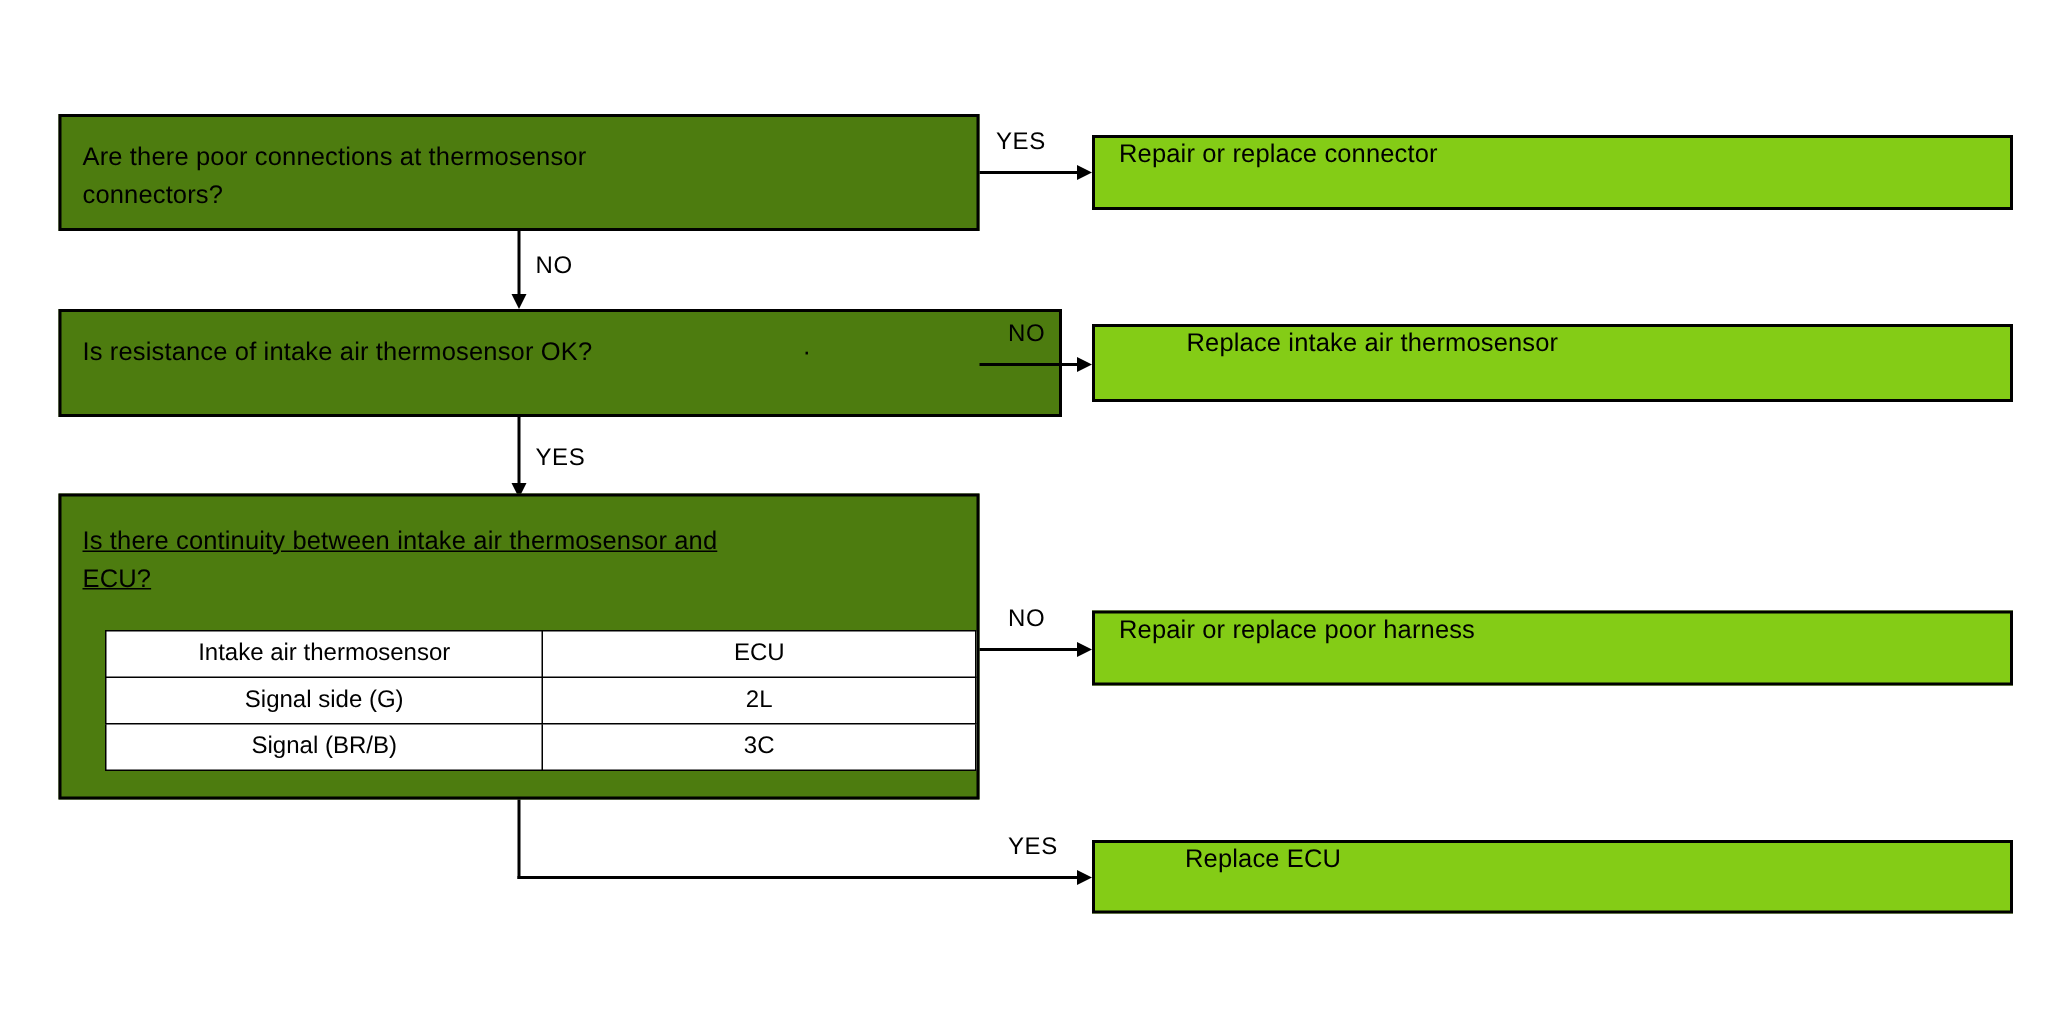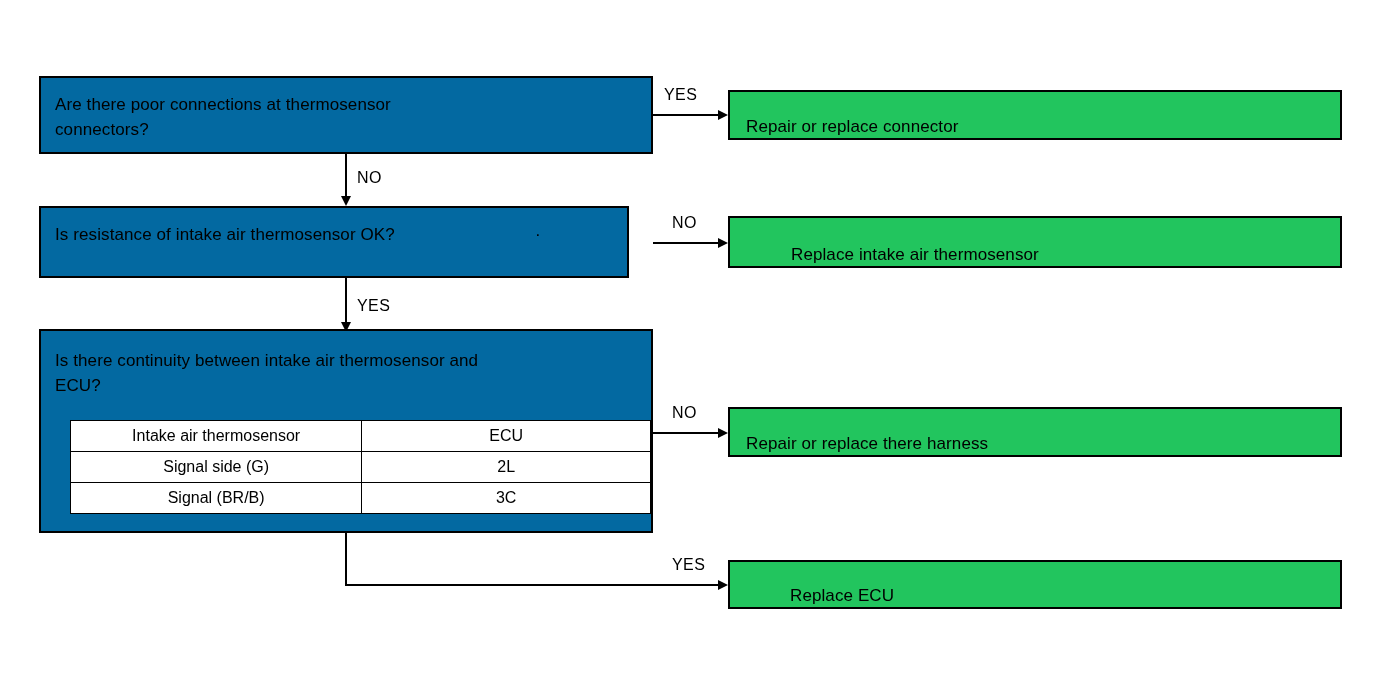--- a/index.html
+++ b/index.html
@@ -19,40 +19,40 @@
     position: relative;
     width: 1380px;
     height: 688px;
   }
 
   
   .qbox {
     position: absolute;
     box-sizing: border-box;
     border: 2px solid #000;
-    background: #0369a1;
+    background: #4d7c0f;
   }
   .qtext {
     position: absolute;
     left: 14px;
     right: 10px;
     font-size: 17px;
     line-height: 25px;
     letter-spacing: 0.1px;
     white-space: pre-line;
   }
 
   
   .abox {
     position: absolute;
     box-sizing: border-box;
     border: 2px solid #000;
-    background: #22c55e;
+    background: #84cc16;
     display: flex;
-    align-items: flex-end;
+    align-items: flex-start;
   }
   .atext {
     padding-left: 16px;
     font-size: 17px;
     line-height: 22px;
     letter-spacing: 0.1px;
   }
 
   
   .dtable {
@@ -129,35 +129,35 @@
   </div>
 
   <div class="hline" style="left:653px; top:114px; width:67px;"></div>
   <div class="arrow-right" style="left:718px; top:110px;"></div>
   <div class="blabel" style="left:664px; top:86px;">YES</div>
 
   <div class="vline" style="left:345px; top:154px; height:48px;"></div>
   <div class="arrow-down" style="left:341px; top:196px;"></div>
   <div class="blabel" style="left:357px; top:169px;">NO</div>
 
-  <div class="qbox" style="left:39px; top:206px; width:590px; height:72px;padding-left:14px;">
+  <div class="qbox" style="left:39px; top:206px; width:669px; height:72px;padding-left:14px;">
     <div class="qtext" style="top:14px;">Is resistance of intake air thermosensor OK?</div>
     <div class="dot-mark" style="left:494px; top:14px;">·</div>
   </div>
 
   <div class="hline" style="left:653px; top:242px; width:67px;"></div>
   <div class="arrow-right" style="left:718px; top:238px;"></div>
   <div class="blabel" style="left:672px; top:214px;">NO</div>
 
   <div class="vline" style="left:345px; top:278px; height:51px;"></div>
   <div class="arrow-down" style="left:341px; top:322px;"></div>
   <div class="blabel" style="left:357px; top:297px;">YES</div>
 
   <div class="qbox" style="left:39px; top:329px; width:614px; height:204px;">
-    <div class="qtext" style="top:17px;">Is there continuity between intake air thermosensor and
+    <div class="qtext" style="top:17px;text-decoration:underline;">Is there continuity between intake air thermosensor and
 ECU?</div>
 
     <table class="dtable" style="left:29px; top:89px;padding-left:10px;">
       <tbody>
         <tr>
           <td class="col-a">Intake air thermosensor</td>
           <td class="col-b">ECU</td>
         </tr>
         <tr>
           <td class="col-a">Signal side (G)</td>
@@ -182,20 +182,20 @@
 
   <div class="abox" style="left:728px; top:90px; width:614px; height:50px;">
     <div class="atext">Repair or replace connector</div>
   </div>
 
   <div class="abox" style="left:728px; top:216px; width:614px; height:52px;padding-left:45px;">
     <div class="atext">Replace intake air thermosensor</div>
   </div>
 
   <div class="abox" style="left:728px; top:407px; width:614px; height:50px;">
-    <div class="atext">Repair or replace there harness</div>
+    <div class="atext">Repair or replace poor harness</div>
   </div>
 
   <div class="abox" style="left:728px; top:560px; width:614px; height:49px;padding-left:44px;">
     <div class="atext">Replace ECU</div>
   </div>
 
 </div>
 
 </body></html>

